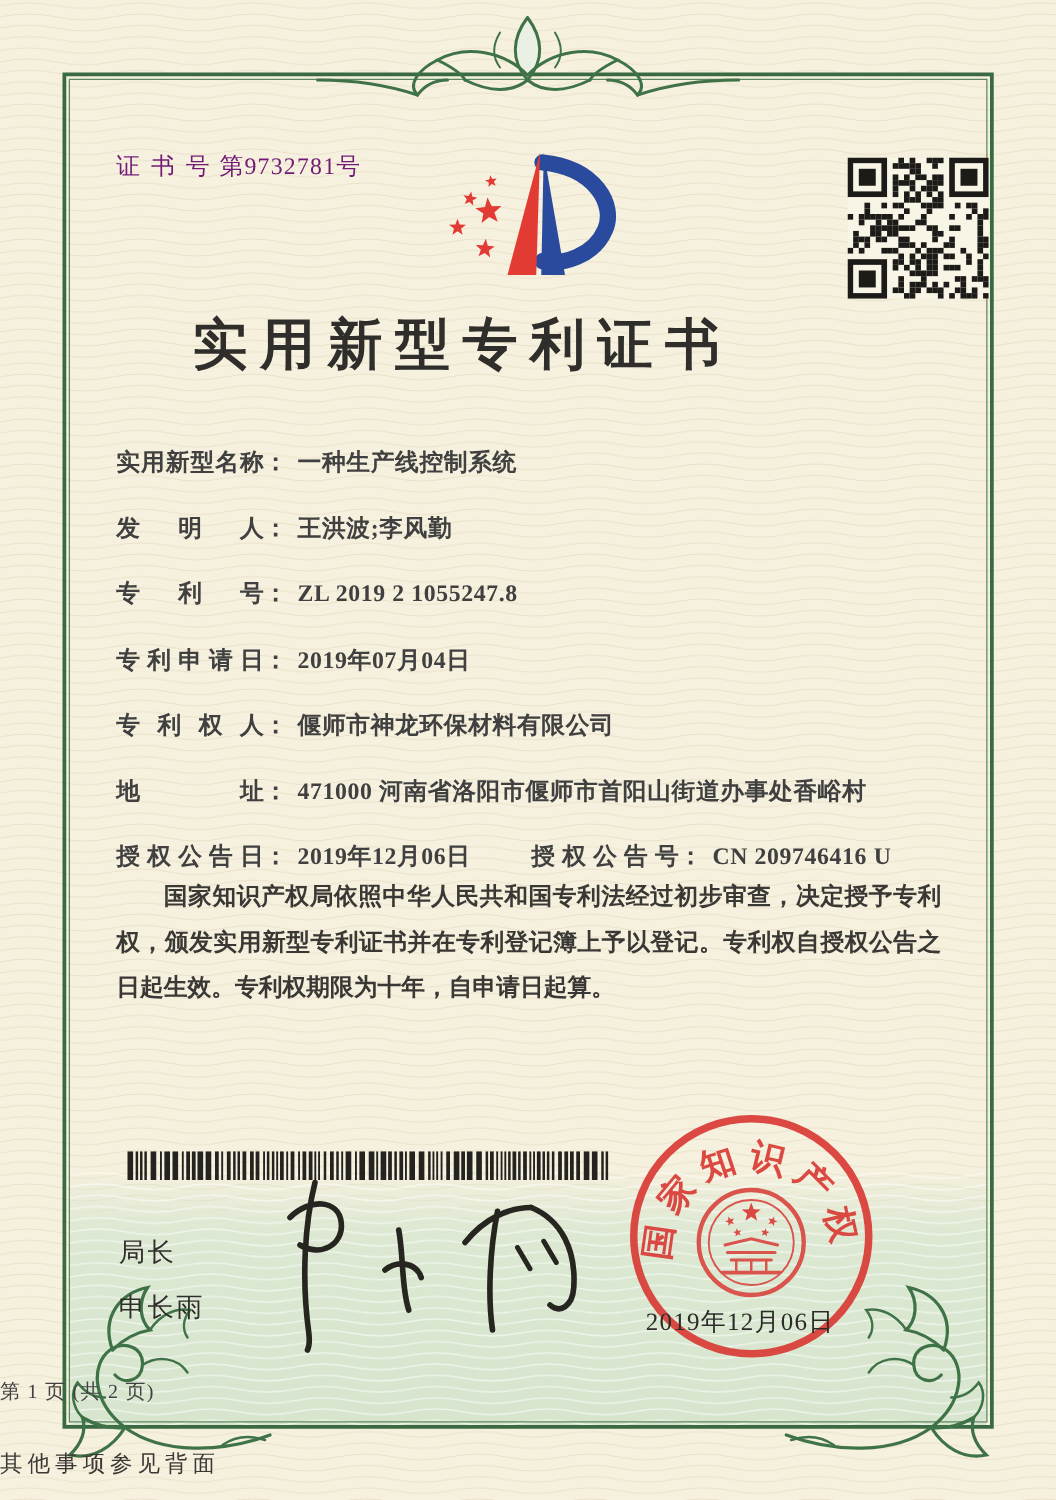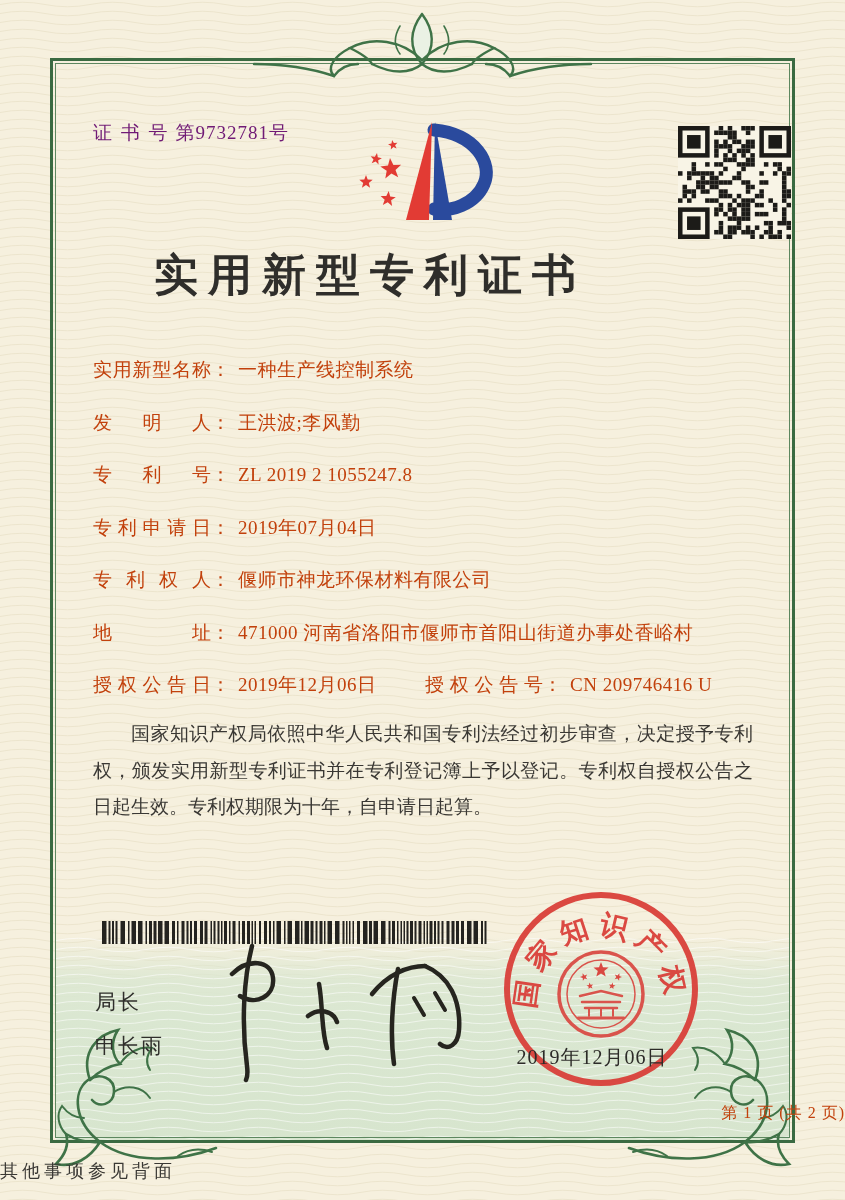--- a/index.html
+++ b/index.html
@@ -31,45 +31,45 @@
   
   #cert-no{left:93px;top:120px;font-size:19px;letter-spacing:2px;color:#701a75;z-index:4;}
   #cert-no .num{margin-left:6px;letter-spacing:1px;}
   #cnipa-logo{left:330px;top:116px;z-index:4;}
   #qr{left:678px;top:126px;z-index:4;}
   #doc-title{
     left:0;top:246px;width:740px;text-align:center;
     font-size:44px;font-weight:bold;letter-spacing:10px;color:#2f2e2b;z-index:4;
   }
   
-  .frow{position:absolute;left:93px;font-size:19px;white-space:nowrap;color:#c2410c;z-index:4;}
+  .frow{position:absolute;left:93px;font-size:19px;white-space:nowrap;color:#404040;z-index:4;font-weight:bold;}
   .flabel{display:inline-block;width:118px;text-align:justify;text-align-last:justify;vertical-align:top;}
   .fcolon{margin-right:8px;}
   .fval{letter-spacing:.5px;}
   .fpair2{position:absolute;left:332px;top:0;}
   
-  #paras{left:93px;top:716px;width:660px;z-index:4;}
+  #paras{left:93px;top:700px;width:660px;z-index:4;font-weight:bold;}
   #paras p{
     margin:0;font-size:19px;line-height:36.5px;text-align:justify;
     text-indent:2em;color:#3a3834;
   }
   
   #barcode{left:100px;top:921px;z-index:4;}
   
   #sig-title{left:95px;top:988px;font-size:21px;letter-spacing:2px;color:#2f2e2b;z-index:4;text-align:center;}
   #sig-name{left:95px;top:1032px;font-size:21px;letter-spacing:2px;color:#2f2e2b;z-index:4;}
   #sig-script{left:222px;top:938px;z-index:4;}
   
   #seal{left:492px;top:882px;z-index:5;opacity:.92;}
   #seal-date{
     left:506px;top:1044px;width:172px;text-align:center;
     font-size:20px;letter-spacing:1px;color:#2c2b28;z-index:6;
   }
   
-  #page-info{left:0;top:1103px;width:845px;text-align:right;font-size:16px;letter-spacing:1px;color:#c2410c;z-index:4;}
+  #page-info{left:0;top:1103px;width:845px;text-align:left;font-size:16px;letter-spacing:1px;color:#404040;z-index:4;}
   #back-note{left:0;top:1159px;width:845px;text-align:left;font-size:18px;letter-spacing:4px;color:#3a3834;z-index:4;}
 </style>
 </head>
 <body>
 
 <svg id="bg-waves" class="abs" width="845" height="1200">
   <defs>
     <pattern id="wavA" width="90" height="9" patternUnits="userSpaceOnUse">
       <path d="M0,4.5 Q22.5,0 45,4.5 T90,4.5" fill="none" stroke="#d9cfae" stroke-width="0.8"></path>
     </pattern>

